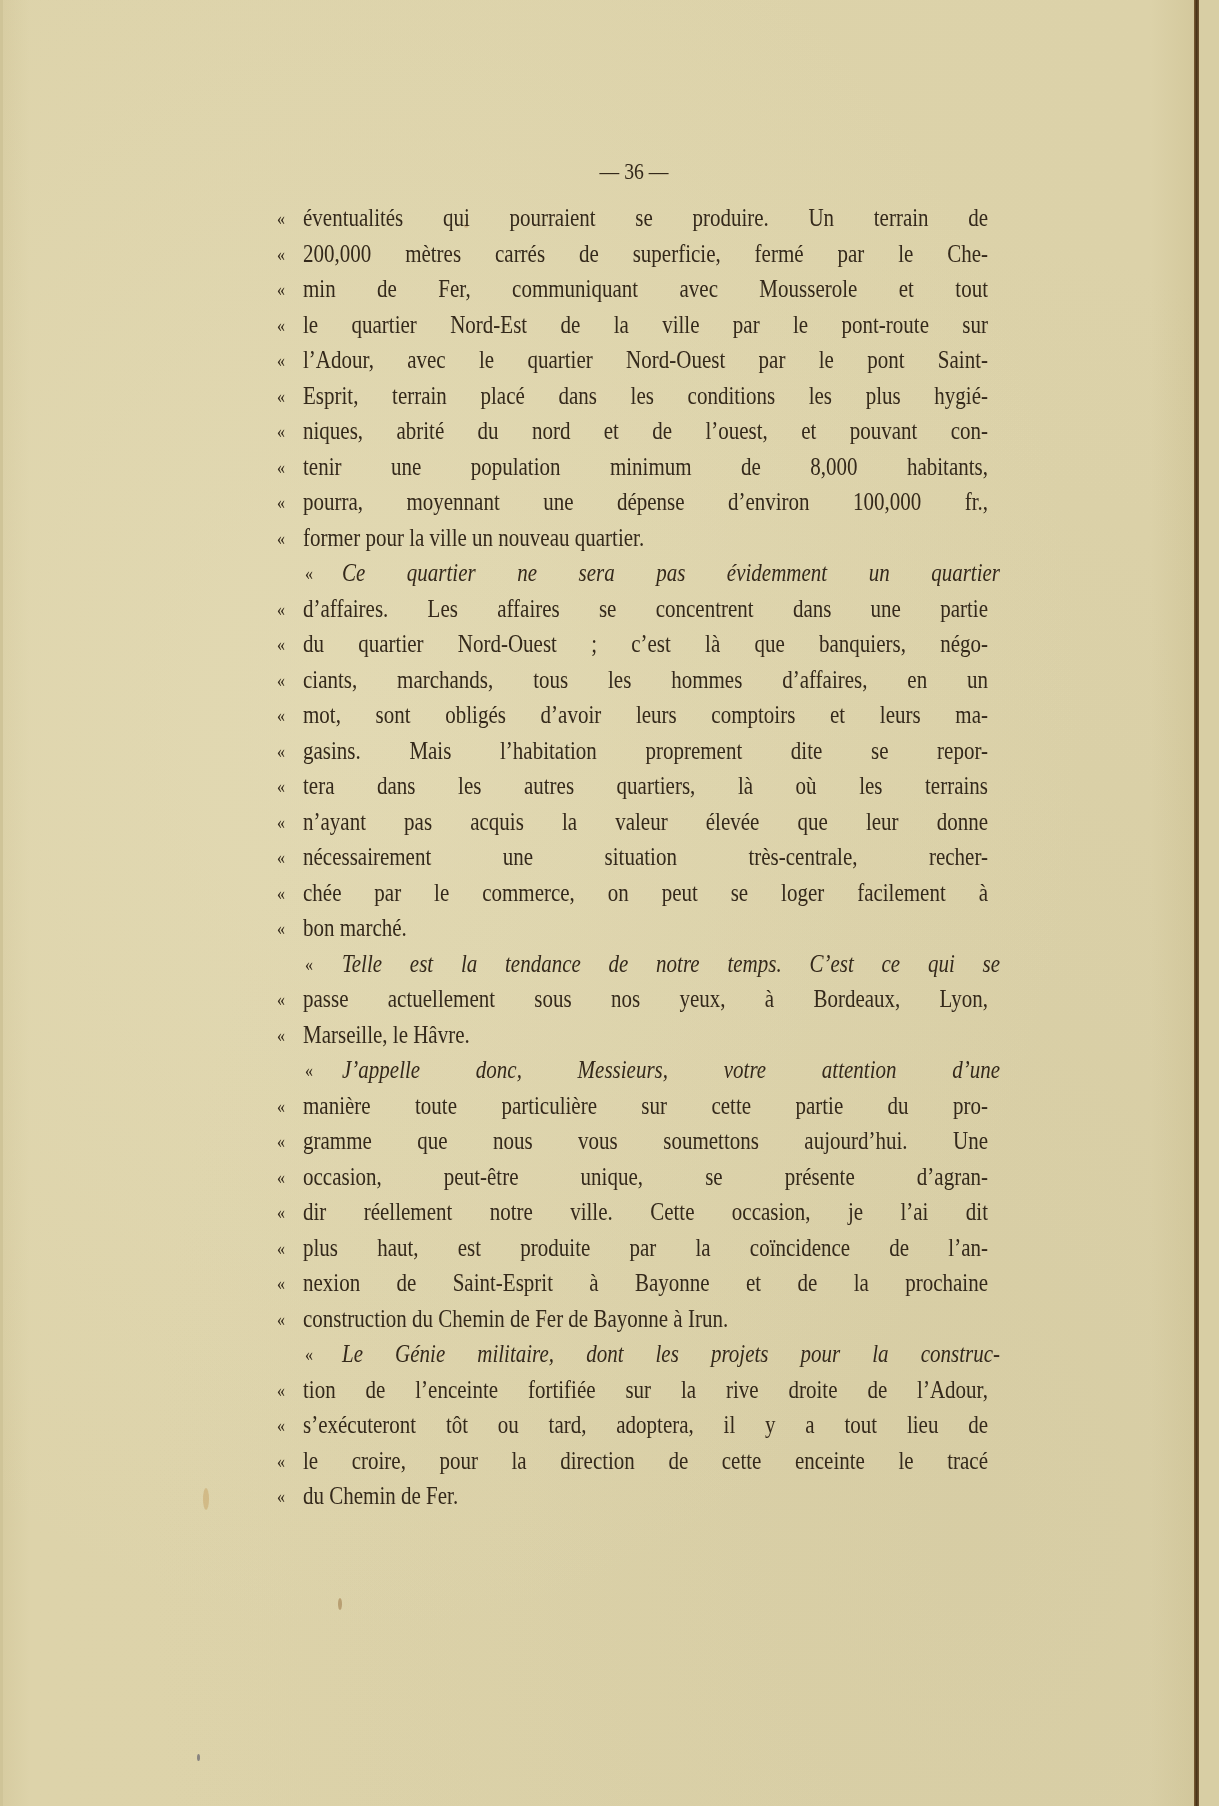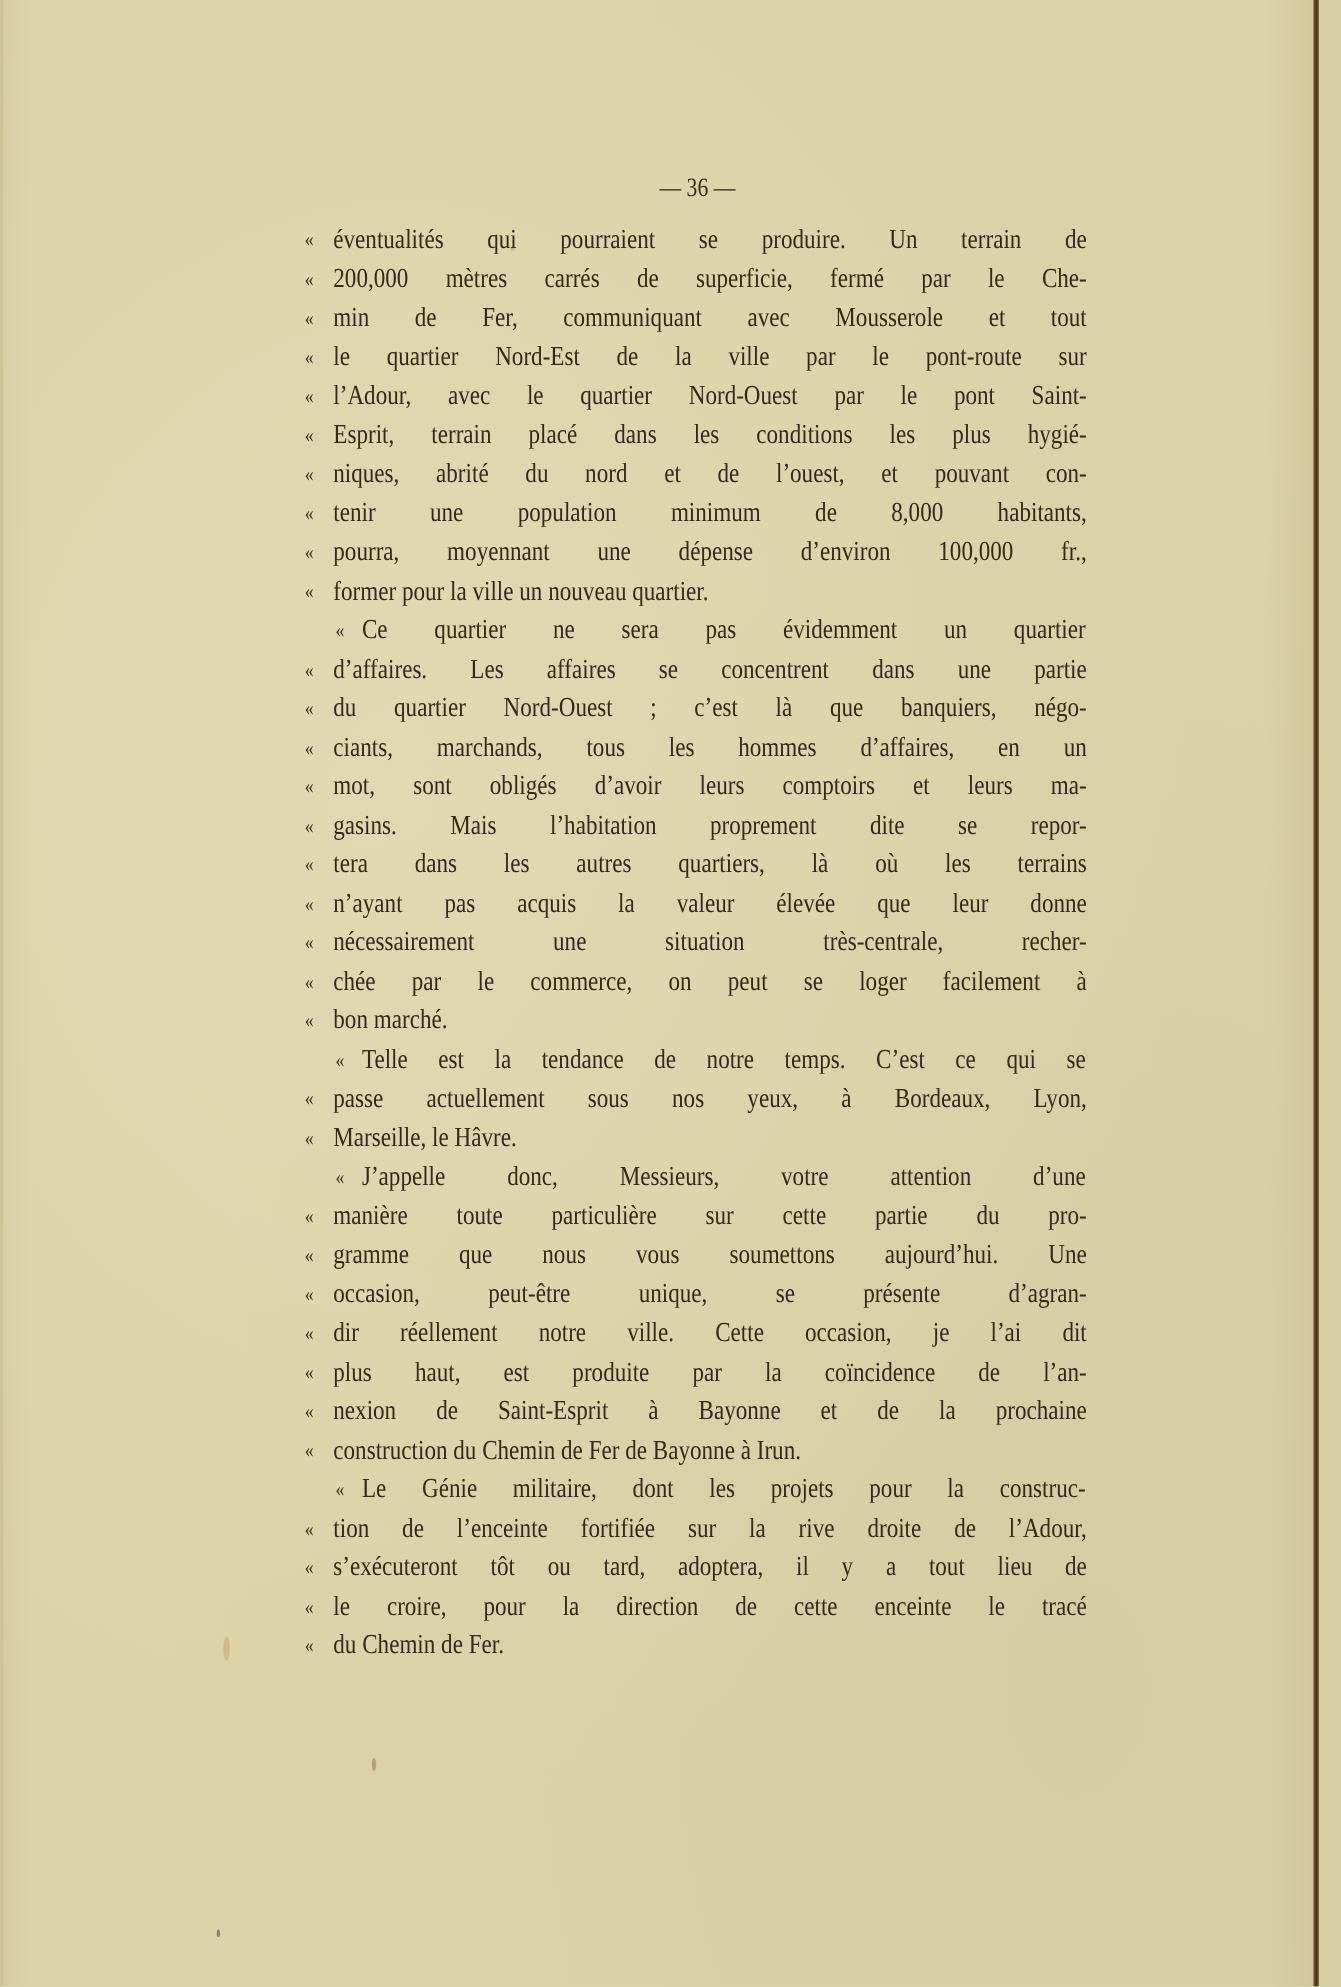--- a/index.html
+++ b/index.html
@@ -50,21 +50,21 @@
     font-size: 25px; line-height: 36px;
   }
   .quote {
     position: absolute; left: 0; top: 0; font-size: 19px; line-height: 38px;
     display: inline-block; transform: scaleX(0.85); transform-origin: left;
   }
   .line.indent .quote { left: 28px; }
   .text-wrap {
     position: absolute; left: 26px; top: 0; width: 685px; overflow: visible;
   }
-  .line.indent .text-wrap { left: 52px; width: 658px; }
+  .line.indent .text-wrap { left: 65px; width: 658px; font-style: italic; }
   .text {
     display: block;
     width: calc(100% / 0.84);
     transform: scaleX(0.84); transform-origin: left top;
     text-align: justify; text-align-last: justify;
     white-space: normal;
   }
   .line.last .text { text-align-last: left; }
 </style>
 </head>

